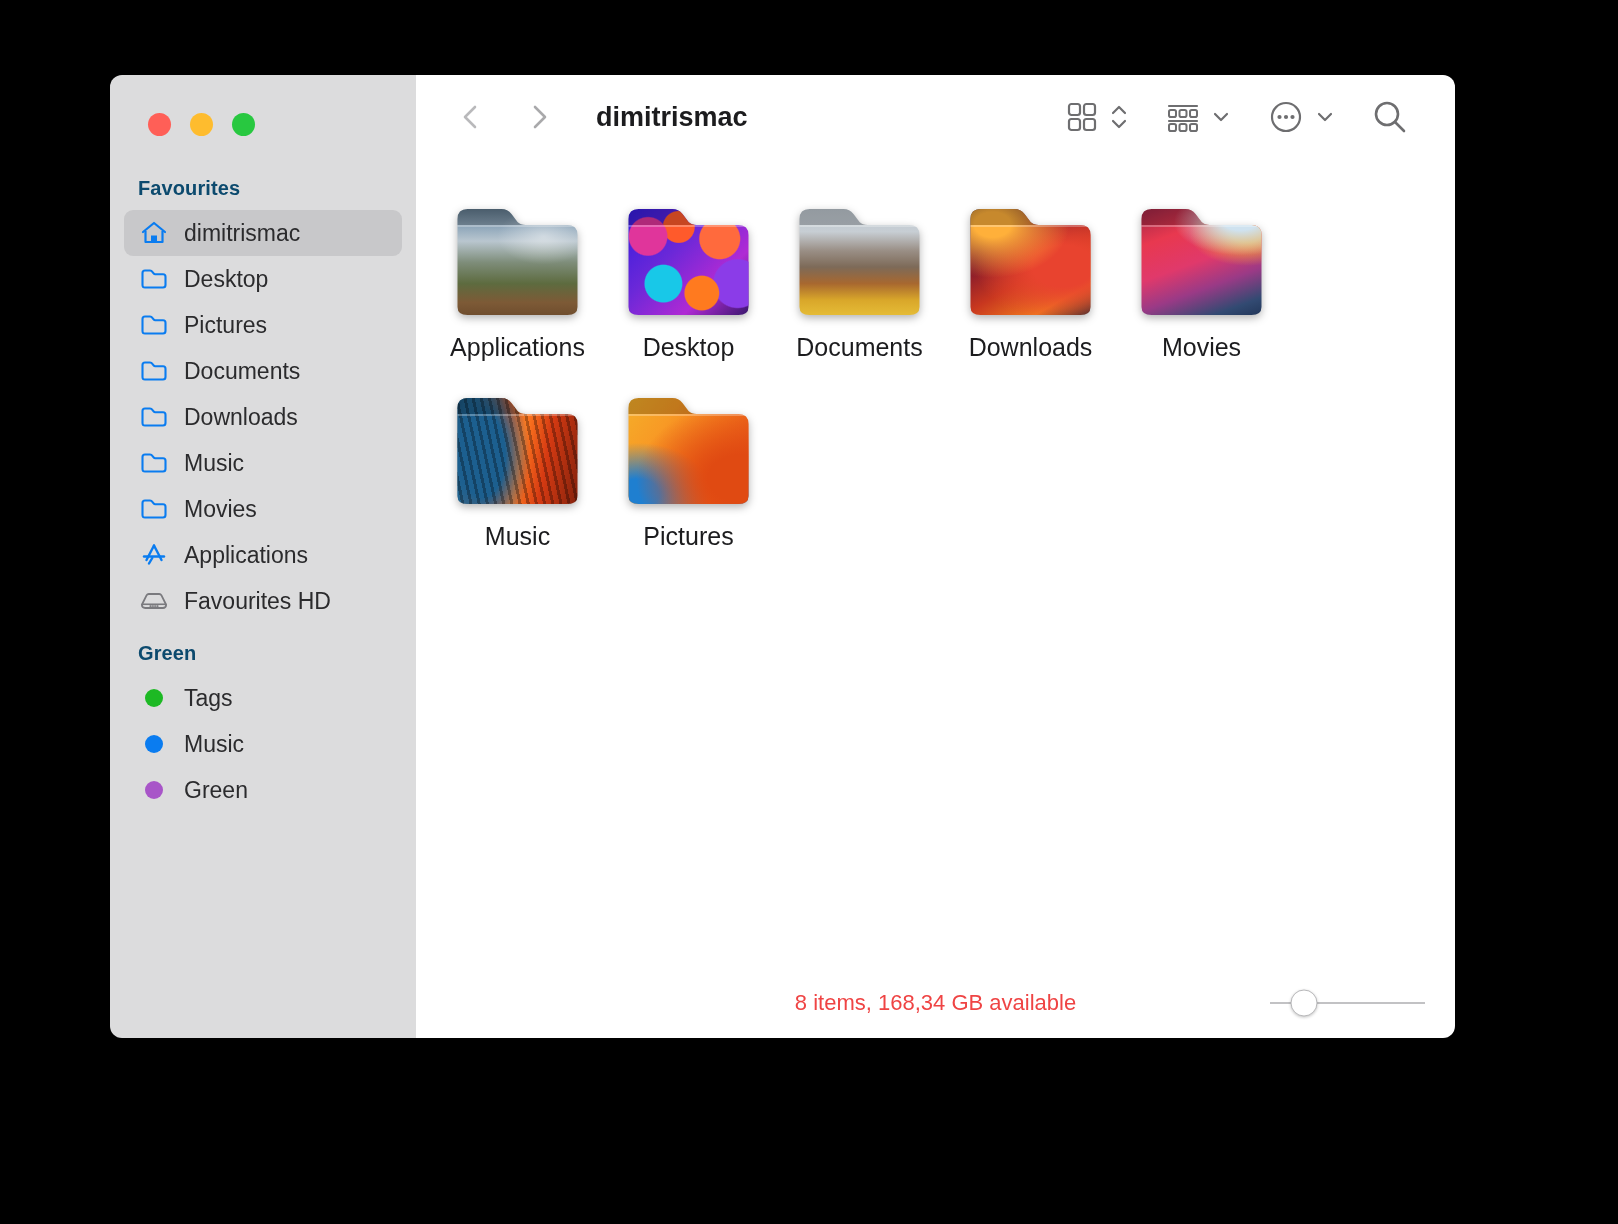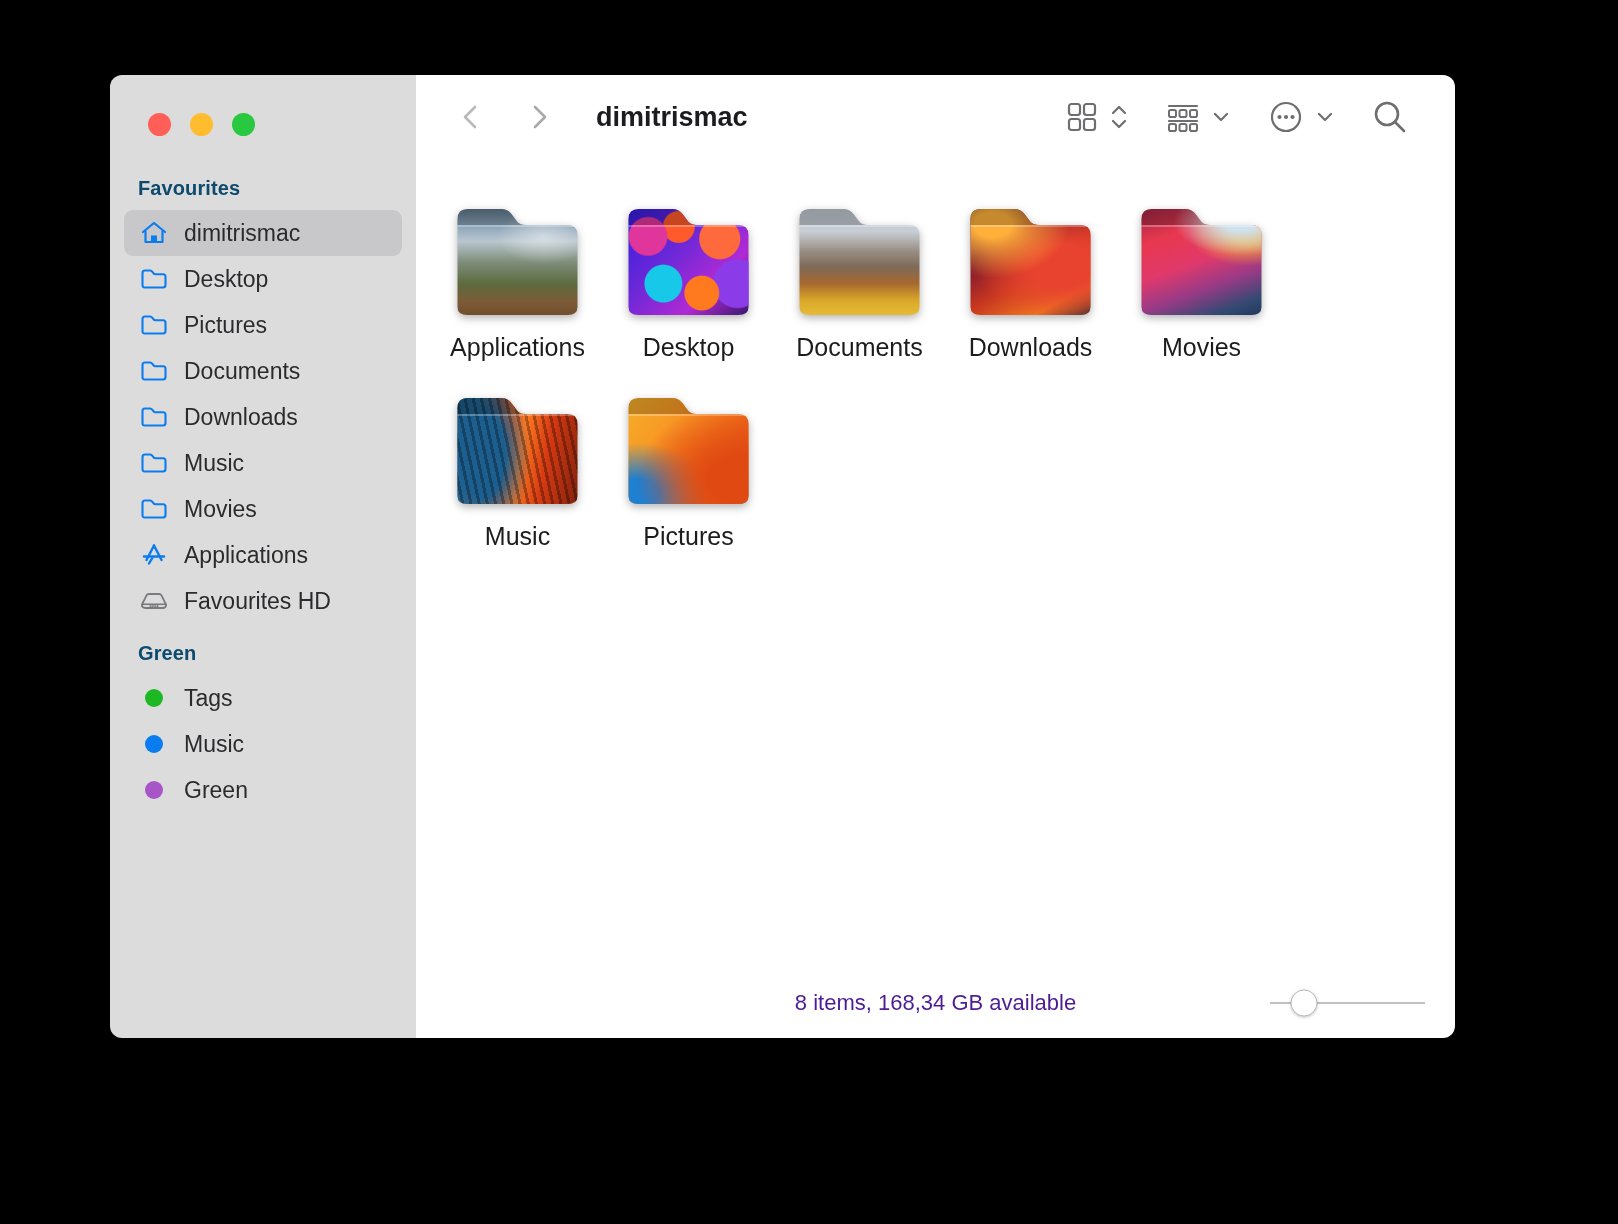--- a/index.html
+++ b/index.html
@@ -211,21 +211,21 @@
   .statusbar {
     height: 70px;
     flex: 0 0 70px;
     position: relative;
     display: flex;
     align-items: center;
     justify-content: center;
   }
   .status-text {
     font-size: 22px;
-    color: #4c1d95;
+    color: #ef4444;
     white-space: nowrap;
   }
   .zoom-slider {
     position: absolute;
     right: 30px;
     top: 50%;
     transform: translateY(-50%);
     width: 155px;
     height: 28px;
     display: flex;

